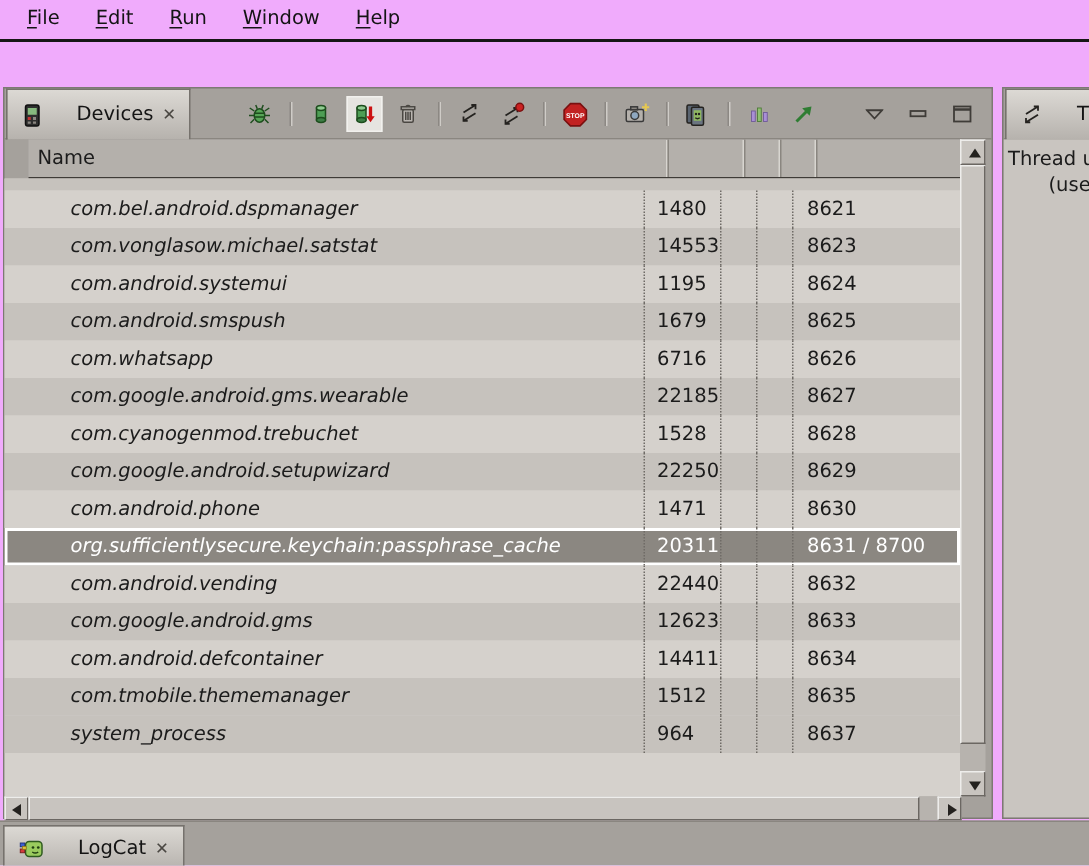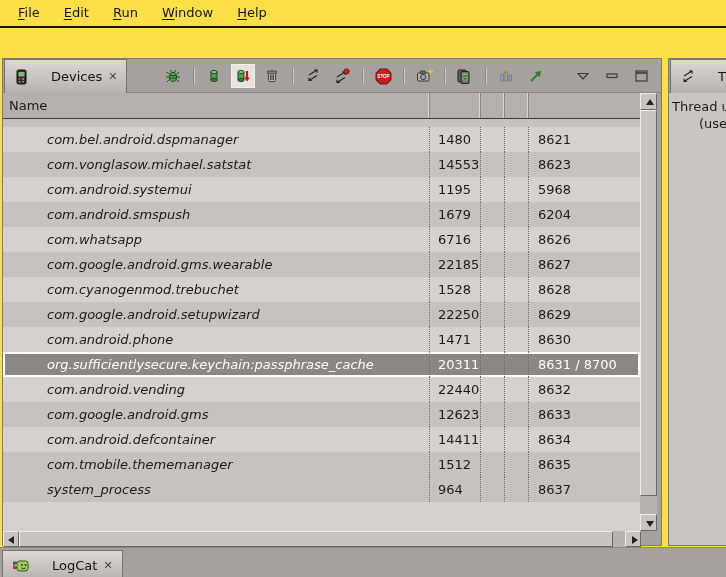--- a/index.html
+++ b/index.html
@@ -1,16 +1,16 @@
 <!DOCTYPE html>
 <html><head>
 <meta charset="utf-8">
 <style>
   html,body{margin:0;padding:0;}
-  #root{position:relative;width:726px;height:577px;background:#fde047;
+  #root{position:relative;width:726px;height:577px;background:#f0abfc;
         font-family:"DejaVu Sans","Liberation Sans",sans-serif;font-size:13px;color:#1b1b1b;
         overflow:hidden;-webkit-font-smoothing:antialiased;}
   
   .menubar{position:absolute;left:0;top:0;width:726px;height:26px;display:flex;align-items:center;padding-left:6px;box-sizing:border-box;}
   .menu-item{padding:0 12px;height:26px;line-height:26px;color:#141414;cursor:default;}
   .menu-item u{text-underline-offset:2px;}
   .menu-sepline{position:absolute;left:0;top:26px;width:726px;height:2px;background:#161616;}
   
   .ctab{position:absolute;display:inline-flex;align-items:center;gap:6px;padding:0 9px;
         background:linear-gradient(#dcd9d4,#b6b2ad);border:1px solid #76726d;box-sizing:border-box;}
@@ -20,21 +20,21 @@
   .devices-panel{position:absolute;left:2px;top:58px;width:660px;height:488px;background:#a5a19c;
         border:1px solid #7d7974;box-sizing:border-box;}
   .dev-tabrow{position:absolute;left:0;top:0;width:100%;height:34px;border-bottom:1px solid #8a8680;box-sizing:border-box;}
   .devices-tab{left:1px;top:0;height:34px;border-bottom:none;}
   .dev-toolbar{position:absolute;right:8px;top:0;height:34px;display:flex;align-items:center;gap:5px;}
   .tbtn{width:22px;height:22px;display:flex;align-items:center;justify-content:center;border:1px solid transparent;}
   .tbtn.active{background:#e6e4e0;border:1px solid #f2f1ee;}
   .tsep{width:1px;height:16px;background:#8c8883;box-shadow:1px 0 0 #cfccc7;margin:0 3px;}
   .tgap{width:14px;}
   
-  .theader{position:absolute;left:0;top:34px;width:637px;height:26px;background:#b4b0ab;
+  .theader{position:absolute;left:16px;top:34px;width:637px;height:26px;background:#b4b0ab;
         border-bottom:1px solid #3e3b37;box-sizing:border-box;display:grid;
         grid-template-columns:427px 51px 24px 24px 1fr;}
   .theader .hc{border-right:1px solid #8a8680;box-shadow:inset -1px 0 0 #d8d5d0;line-height:25px;overflow:hidden;white-space:nowrap;}
   .theader .hc:last-child{border-right:none;box-shadow:none;}
   .hc-name{padding-left:6px;}
   .tbody{position:absolute;left:0;top:60px;width:637px;height:412px;background:#d5d1cc;overflow:hidden;}
   .sliver{height:8px;background:#c6c2bd;}
   .row{display:grid;grid-template-columns:427px 51px 24px 24px 1fr;height:25px;line-height:25px;cursor:default;}
   .row .c{border-right:1px dotted #6f6b66;overflow:hidden;white-space:nowrap;box-sizing:border-box;}
   .row .c:last-child{border-right:none;}
@@ -287,28 +287,28 @@
           <div class="c c-pid">14553</div>
           <div class="c"></div>
           <div class="c"></div>
           <div class="c c-port">8623</div>
         </div>
         <div class="row light">
           <div class="c c-name">com.android.systemui</div>
           <div class="c c-pid">1195</div>
           <div class="c"></div>
           <div class="c"></div>
-          <div class="c c-port">5968</div>
+          <div class="c c-port">8624</div>
         </div>
         <div class="row dark">
           <div class="c c-name">com.android.smspush</div>
           <div class="c c-pid">1679</div>
           <div class="c"></div>
           <div class="c"></div>
-          <div class="c c-port">6204</div>
+          <div class="c c-port">8625</div>
         </div>
         <div class="row light">
           <div class="c c-name">com.whatsapp</div>
           <div class="c c-pid">6716</div>
           <div class="c"></div>
           <div class="c"></div>
           <div class="c c-port">8626</div>
         </div>
         <div class="row dark">
           <div class="c c-name">com.google.android.gms.wearable</div>

